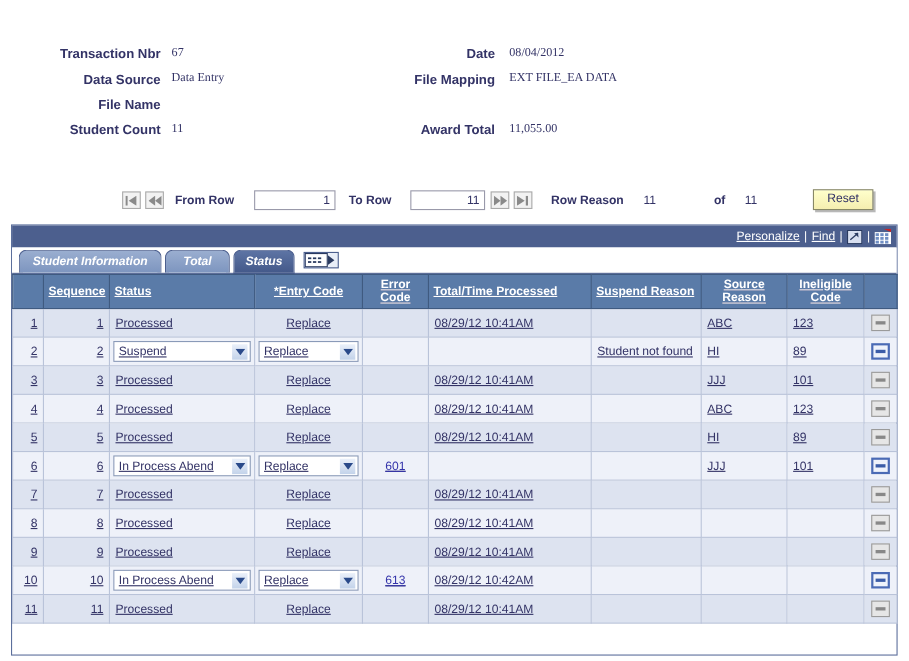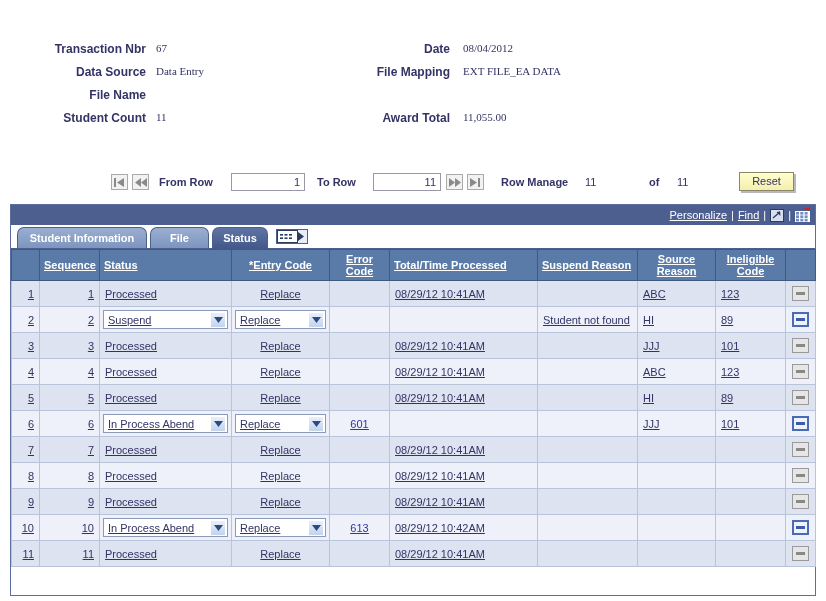--- a/index.html
+++ b/index.html
@@ -96,21 +96,21 @@
     position: relative; height: 24px; background: #ffffff;
     border-bottom: 1px solid #4c5f8e;
   }
   .tab {
     position: absolute; top: 2px; height: 21px;
     border: 1px solid #4c5f8e;
     border-bottom: none;
     border-radius: 7px 7px 0 0;
     font-size: 11px; font-weight: bold;
     display: flex; align-items: center; justify-content: center;
-    cursor: pointer; white-space: nowrap;
+    cursor: pointer; white-space: nowrap; font-style: italic;
   }
   .tab.inactive {
     background: linear-gradient(#9aaed0, #7d95bf);
     color: #ffffff;
   }
   .tab.active {
     background: linear-gradient(#5d74a4, #44598a);
     color: #ffffff; height: 22px; top: 2px;
     border-bottom: 1px solid #44598a;
   }
@@ -234,21 +234,21 @@
         <polygon points="6,0 6,9 12,4.5" fill="#8a8a8a"></polygon>
       </svg>
     </div>
     <div class="navbtn" style="left:455px;">
       <svg width="11" height="9" viewBox="0 0 11 9">
         <polygon points="0,0 0,9 7,4.5" fill="#8a8a8a"></polygon>
         <rect x="8" y="0" width="2" height="9" fill="#8a8a8a"></rect>
       </svg>
     </div>
 
-    <div class="ptxt" style="left:489px;">Row Manage</div>
+    <div class="ptxt" style="left:489px;">Row Reason</div>
     <div class="pnum" style="left:573px;">11</div>
     <div class="ptxt" style="left:637px;">of</div>
     <div class="pnum" style="left:665px;">11</div>
 
     <div class="resetbtn">Reset</div>
   </div>
 
   <div class="grid">
 
     <div class="gridbar">
@@ -283,21 +283,21 @@
           </svg>
         </span>
       </div>
     </div>
 
     <div class="tabsrow">
       <div class="tab inactive" style="left:6px; width:130px;">
         <span>Student Information</span>
       </div>
       <div class="tab inactive" style="left:139px; width:59px;">
-        <span>File</span>
+        <span>Total</span>
       </div>
       <div class="tab active" style="left:201px; width:56px;">
         <span>Status</span>
       </div>
       <div class="expand-icon">
         <svg width="30" height="13" viewBox="0 0 30 13">
           <rect x="0.5" y="0.5" width="20" height="12" fill="#ffffff" stroke="#2a3a60"></rect>
           <g fill="#2a3a60">
             <rect x="3" y="4" width="3" height="1.6"></rect>
               <rect x="7.5" y="4" width="3" height="1.6"></rect>

